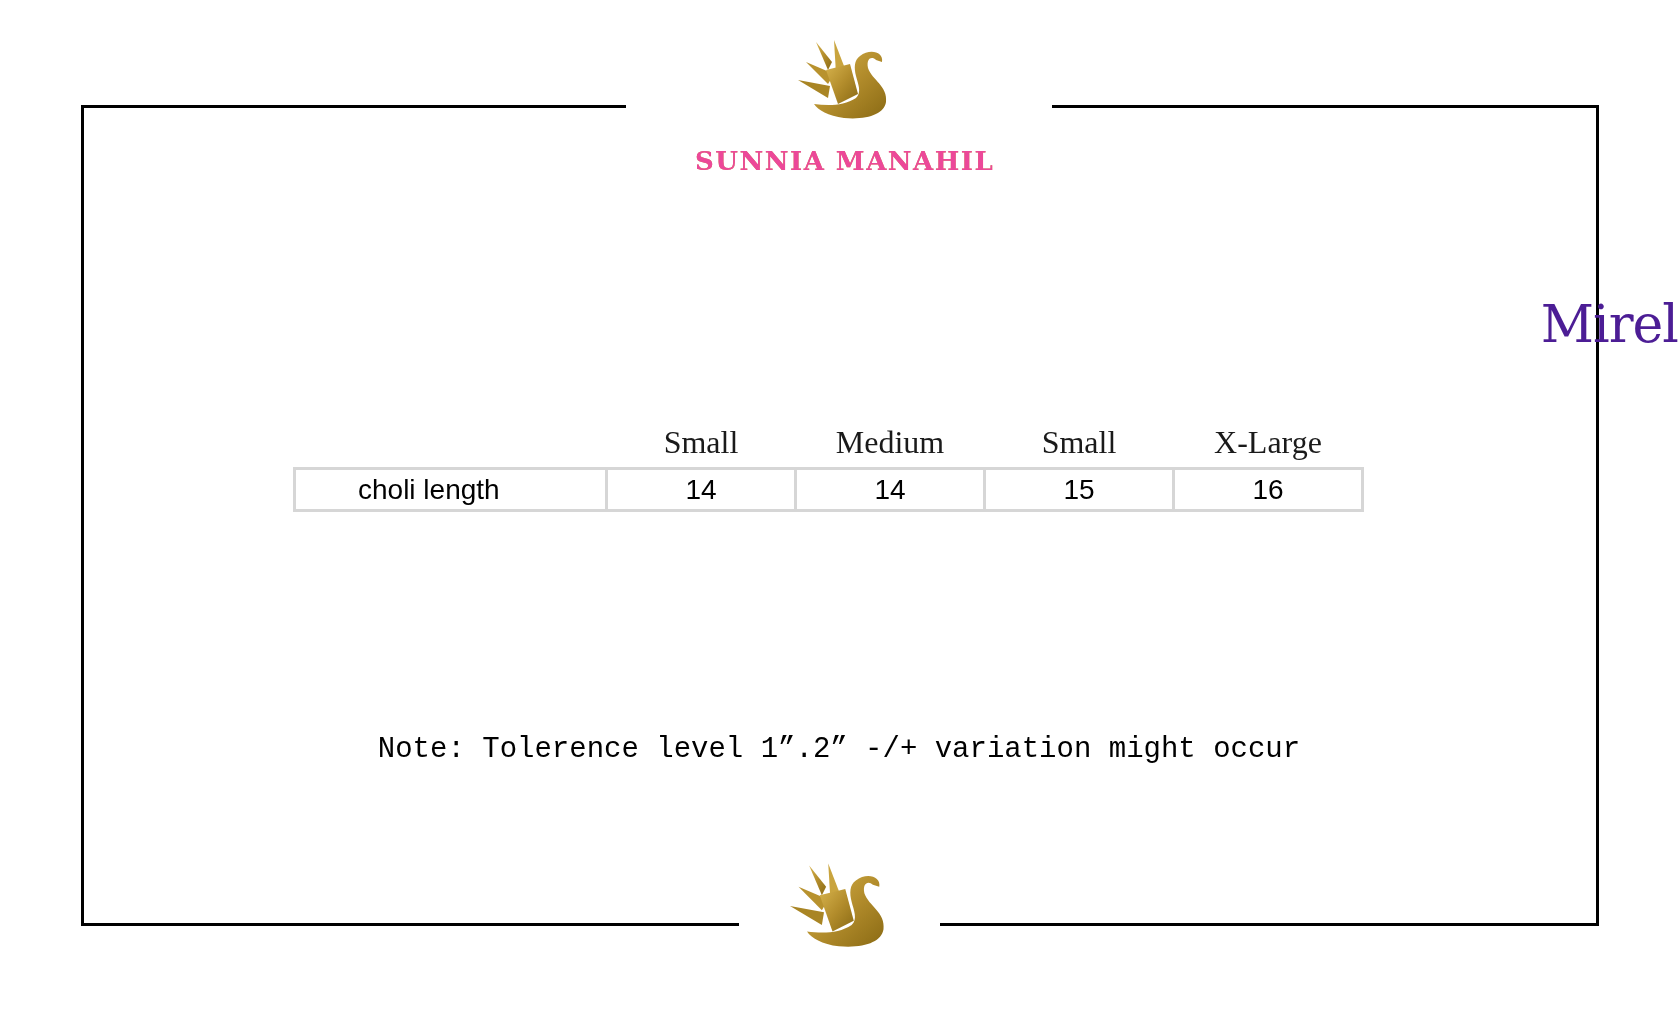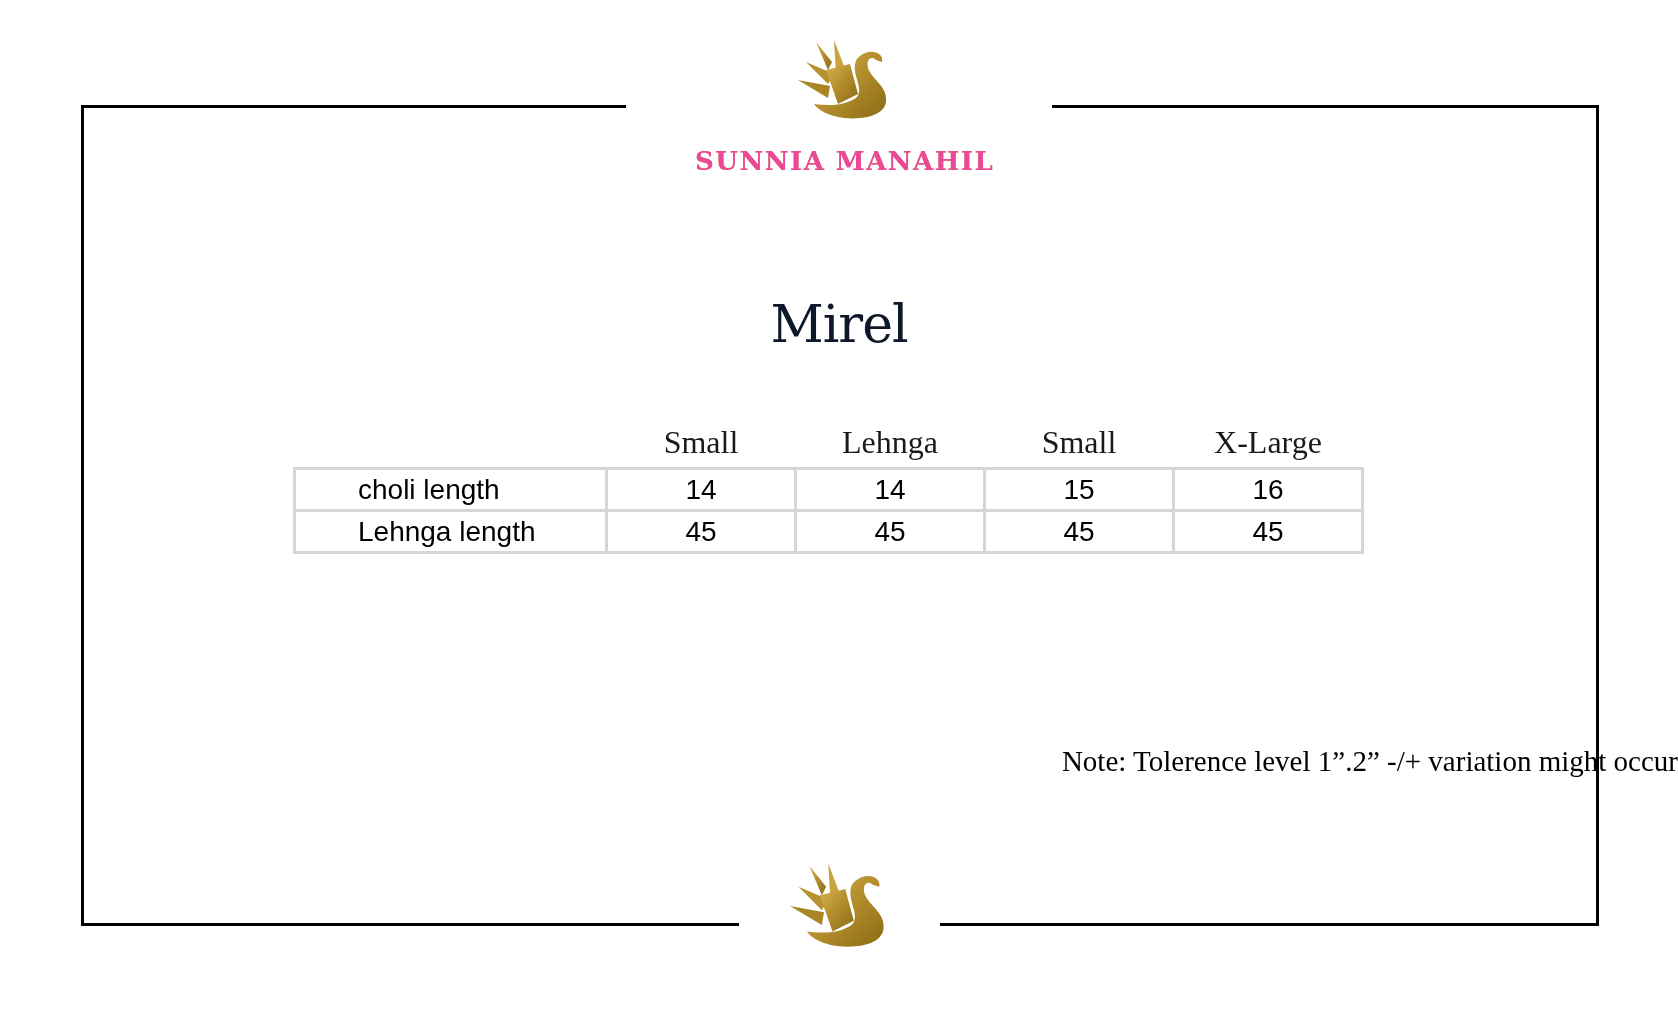--- a/index.html
+++ b/index.html
@@ -6,42 +6,42 @@
     body { width:1678px; height:1013px; position:relative; overflow:hidden; }
     .frame-line { position:absolute; background:#000; }
     .logo-swan { position:absolute; }
     .brand {
       position:absolute; left:695px; top:146px; width:300px;
       font-family:"DejaVu Serif", serif; font-weight:bold; font-size:26px;
       letter-spacing:1.5px; color:#ec4899; white-space:nowrap;
       text-shadow:0 0 0.5px #caa040;
     }
     .title {
-      position:absolute; left:0; width:1678px; top:294px; text-align:center;
-      font-family:"DejaVu Serif", serif; font-size:52px; color:#0f172a;
+      position:absolute; left:0; width:1678px; top:294px; text-align:right;
+      font-family:"DejaVu Serif", serif; font-size:52px; color:#4c1d95;
       letter-spacing:-1px;
     }
     .size-table {
       position:absolute; left:293px; top:418px; border-collapse:collapse;
     }
     .size-table th {
       font-family:"Liberation Serif", serif; font-weight:normal; font-size:32px;
       color:#1a1a1a; height:49px; padding:0; text-align:center; vertical-align:middle;margin-top:25px;
     }
     .size-table th.empty { width:309px; }
     .size-table th.col { width:189px; }
     .size-table td {
       border:3px solid #d6d6d6; height:39px; padding:0;
       font-family:"Liberation Sans", sans-serif; font-size:28px; color:#000;
       text-align:center; vertical-align:middle;
     }
     .size-table td.label { text-align:left; padding-left:62px; width:247px; }
     .note {
-      position:absolute; left:0; width:1678px; top:733px; text-align:right;
-      font-family:Liberation Serif, serif; font-size:29px; color:#000;margin-top:12px;
+      position:absolute; left:0; width:1678px; top:733px; text-align:center;
+      font-family:Liberation Mono, monospace; font-size:29px; color:#000;
     }
   </style>
 </head>
 <body>
 
 <div class="frame-line" style="left:81px;top:105px;width:545px;height:3px;"></div>
 <div class="frame-line" style="left:1052px;top:105px;width:547px;height:3px;"></div>
 <div class="frame-line" style="left:81px;top:105px;width:3px;height:821px;"></div>
 <div class="frame-line" style="left:1596px;top:105px;width:3px;height:821px;"></div>
 <div class="frame-line" style="left:81px;top:923px;width:658px;height:3px;"></div>
@@ -65,39 +65,32 @@
 
 <div class="brand">SUNNIA MANAHIL</div>
 
 <div class="title">Mirel</div>
 
 <table class="size-table">
   <thead>
     <tr>
       <th class="empty"></th>
       <th class="col">Small</th>
-      <th class="col">Lehnga</th>
+      <th class="col">Medium</th>
       <th class="col">Small</th>
       <th class="col">X-Large</th>
     </tr>
   </thead>
   <tbody>
     <tr>
       <td class="label">choli length</td>
       <td>14</td>
       <td>14</td>
       <td>15</td>
       <td>16</td>
-    </tr>
-    <tr>
-      <td class="label">Lehnga length</td>
-      <td>45</td>
-      <td>45</td>
-      <td>45</td>
-      <td>45</td>
     </tr>
   </tbody>
 </table>
 
 <div class="note">Note: Tolerence level 1”.2” -/+ variation might occur</div>
 
 <svg class="logo-swan" style="left:790px;top:862px;" width="102" height="90" viewBox="0 0 96 82">
   <defs>
     <linearGradient id="g2" x1="0" y1="0" x2="1" y2="1">
       <stop offset="0" stop-color="#d6b24c"></stop>

